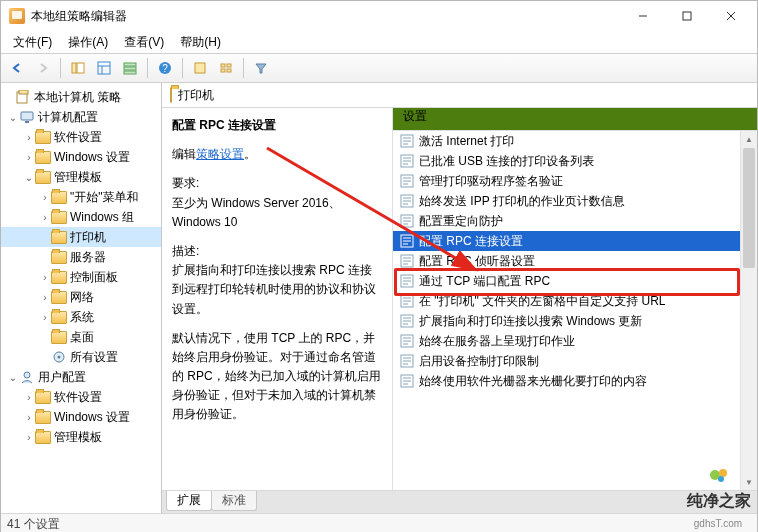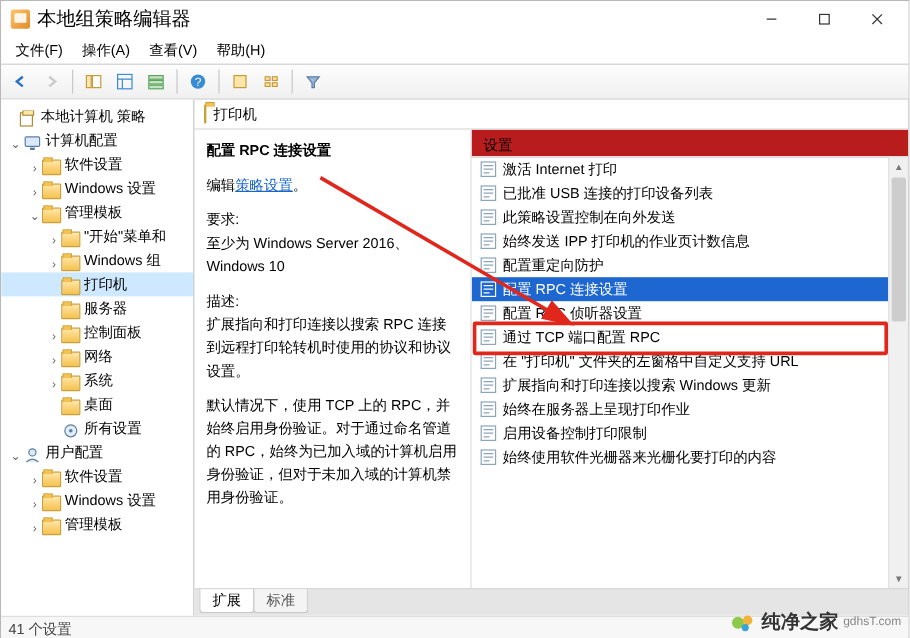--- a/index.html
+++ b/index.html
@@ -31,21 +31,21 @@
     border-radius: 2px;
     margin-right: 6px;
     position: relative;
   }
   .titlebar .appicon::after{
     content:""; position:absolute; inset:3px 3px 5px 3px;
     background:#fff6e8; border-radius:1px;
   }
   .titlebar .title {
     flex: 1;
-    font-size: 16px;
+    font-size: 12px;
   }
   .winbtns { display:flex; }
   .winbtn {
     width: 44px; height: 28px;
     display: flex; align-items: center; justify-content: center;
     font-family: "Segoe UI Symbol", sans-serif;
     font-size: 10px;
     color:#333;
   }
   .winbtn svg { stroke:#333; stroke-width:1; fill:none; }
@@ -87,21 +87,21 @@
   }
   .tree {
     width: 160px;
     border-right: 1px solid #c8c8c8;
     overflow: hidden;
     padding: 4px 0;
     background:#fff;
   }
   .treerow {
     display: flex;
-    align-items: flex-end;
+    align-items: center;
     padding: 1px 0;
     white-space: nowrap;
     height: 18px;
     cursor: default;
   }
   .treerow .ind { display:inline-block; }
   .treerow .exp { width:12px; text-align:center; color:#666; font-size:10px; }
   .treerow .ticon { width:16px; height:14px; margin-right:3px; display:inline-flex; align-items:center; justify-content:center; }
   .treerow.selected { background:#cde8ff; }
   .folder-icon {
@@ -150,24 +150,24 @@
   .list-pane {
     flex:1;
     display:flex;
     flex-direction:column;
     overflow:hidden;
     position:relative;
   }
   .listhdr {
     height:22px;
     display:flex;
-    align-items:flex-end;
+    align-items:flex-start;
     padding:0 10px;
     border-bottom:1px solid #e0e0e0;
-    background:#b91c1c;
+    background:#4d7c0f;
   }
   .listbody {
     flex:1;
     overflow:hidden;
     position:relative;
   }
   .listrow {
     display:flex;
     align-items:center;
     height:20px;
@@ -239,20 +239,21 @@
   }
   
   .watermark{
     position:absolute;
     right:6px; bottom:2px;
     display:flex;
     align-items:center;
     gap:6px;
     color:#333;
     font-weight:bold;
+    flex-direction:column;
   }
   .watermark .wlogo{
     width:20px;height:20px;position:relative;
   }
   .watermark .wsub{
     font-size:10px;color:#888;font-weight:normal;margin-left:-2px;
   }
 </style>
 </head>
 <body>
@@ -564,21 +565,21 @@
               </div>
               <div class="listrow">
                 <span class="ricon">
                   <svg class="setting-svg" width="14" height="14">
                     <rect x="1" y="1" width="12" height="12"></rect>
                     <line x1="3" y1="4" x2="11" y2="4"></line>
                     <line x1="3" y1="7" x2="11" y2="7"></line>
                     <line x1="3" y1="10" x2="8" y2="10"></line>
                   </svg>
                 </span>
-                <span>此策略设置控制在向外发送</span>
+                <span>管理打印驱动程序签名验证</span>
               </div>
               <div class="listrow">
                 <span class="ricon">
                   <svg class="setting-svg" width="14" height="14">
                     <rect x="1" y="1" width="12" height="12"></rect>
                     <line x1="3" y1="4" x2="11" y2="4"></line>
                     <line x1="3" y1="7" x2="11" y2="7"></line>
                     <line x1="3" y1="10" x2="8" y2="10"></line>
                   </svg>
                 </span>

